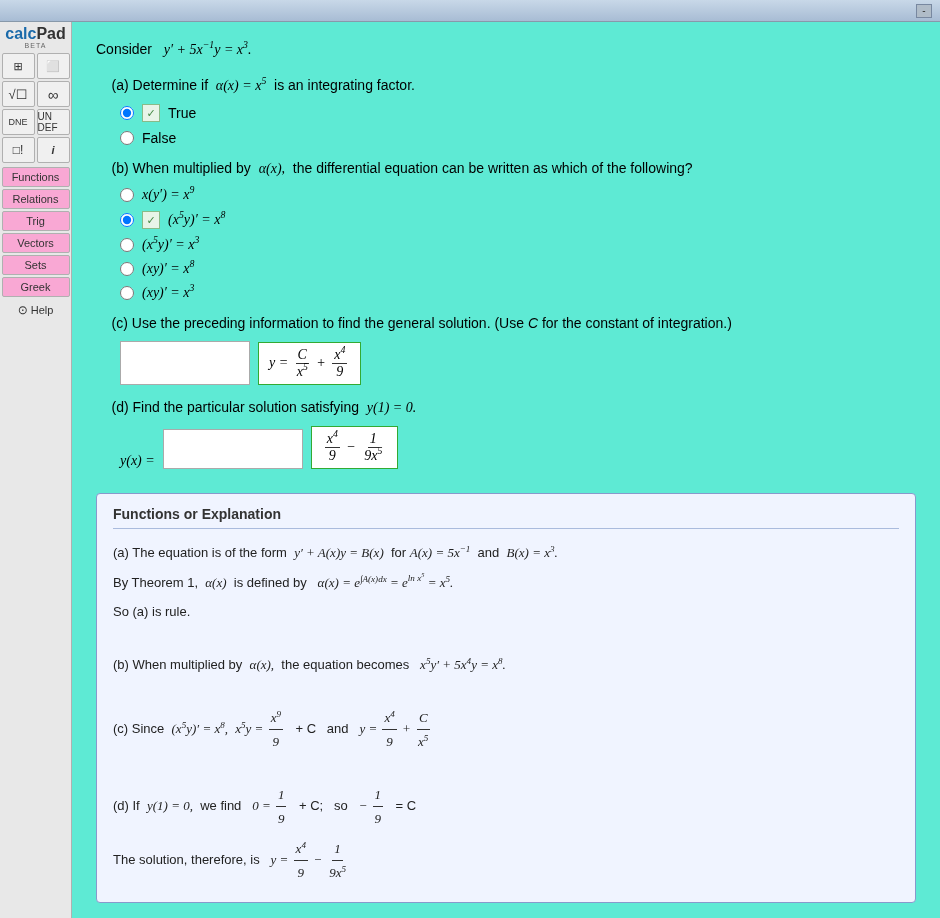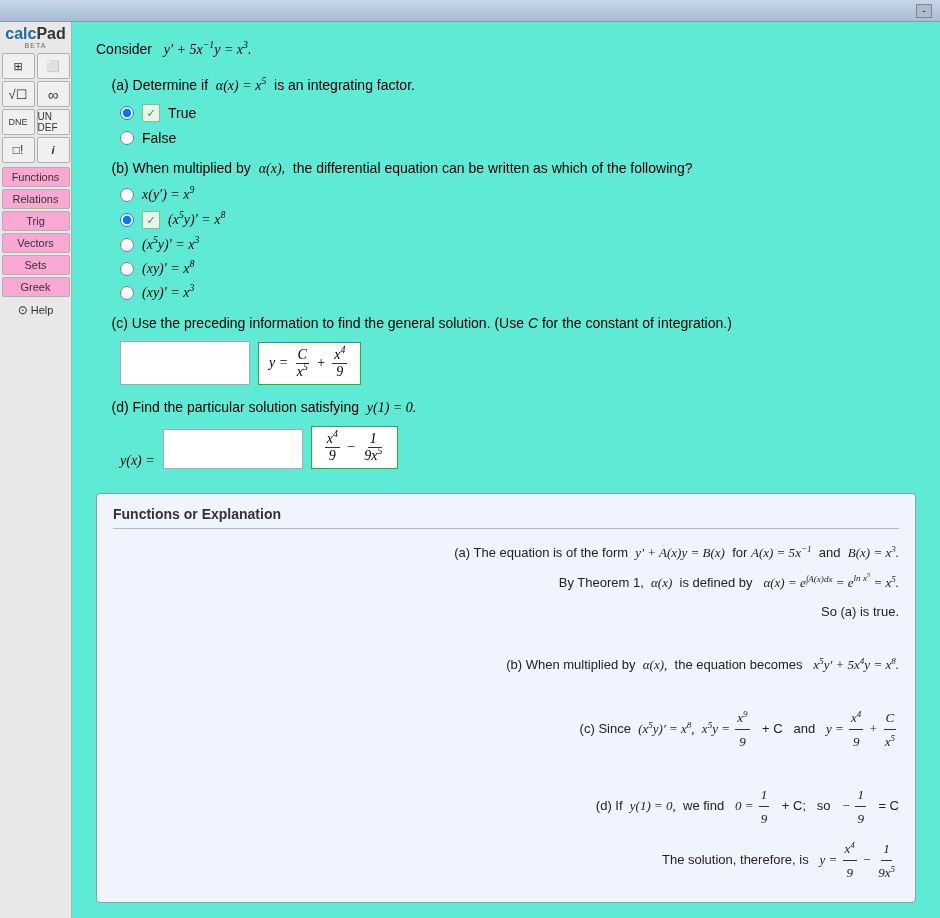--- a/index.html
+++ b/index.html
@@ -165,21 +165,20 @@
       font-weight: bold;
       color: #333;
       margin-bottom: 12px;
       border-bottom: 1px solid #aabbdd;
       padding-bottom: 6px;
     }
     .solution-text {
       font-size: 13px;
       line-height: 1.8;
       color: #222;
-      text-align: right;
     }
     .solution-text p {
       margin-bottom: 6px;
     }
 
     
     .math {
       font-style: italic;
       font-family: Georgia, serif;
     }
@@ -355,21 +354,21 @@
     <div class="solution-box">
       <div class="solution-title">Functions or Explanation</div>
       <div class="solution-text">
         <p>
           (a) The equation is of the form &nbsp;<span class="math"><i>y</i>′ + <i>A</i>(<i>x</i>)<i>y</i> = <i>B</i>(<i>x</i>)</span>&nbsp; for <span class="math"><i>A</i>(<i>x</i>) = 5<i>x</i><sup>−1</sup></span>&nbsp; and &nbsp;<span class="math"><i>B</i>(<i>x</i>) = <i>x</i><sup>3</sup>.</span>
         </p>
         <p>
           By Theorem 1, &nbsp;<span class="math"><i>α</i>(<i>x</i>)</span>&nbsp; is defined by &nbsp;
           <span class="math"><i>α</i>(<i>x</i>) = <i>e</i><sup>∫<i>A</i>(<i>x</i>)<i>dx</i></sup> = <i>e</i><sup>ln <i>x</i><sup>5</sup></sup> = <i>x</i><sup>5</sup>.</span>
         </p>
-        <p>So (a) is true.</p>
+        <p>So (a) is rule.</p>
         <br>
         <p>
           (b) When multiplied by &nbsp;<span class="math"><i>α</i>(<i>x</i>),</span>&nbsp; the equation becomes &nbsp;
           <span class="math"><i>x</i><sup>5</sup><i>y</i>′ + 5<i>x</i><sup>4</sup><i>y</i> = <i>x</i><sup>8</sup>.</span>
         </p>
         <br>
         <p>
           (c) Since &nbsp;<span class="math">(<i>x</i><sup>5</sup><i>y</i>)′ = <i>x</i><sup>8</sup>,</span>&nbsp;
           <span class="math"><i>x</i><sup>5</sup><i>y</i> =
             <span style="display:inline-flex;flex-direction:column;align-items:center;vertical-align:middle;margin:0 2px;">

